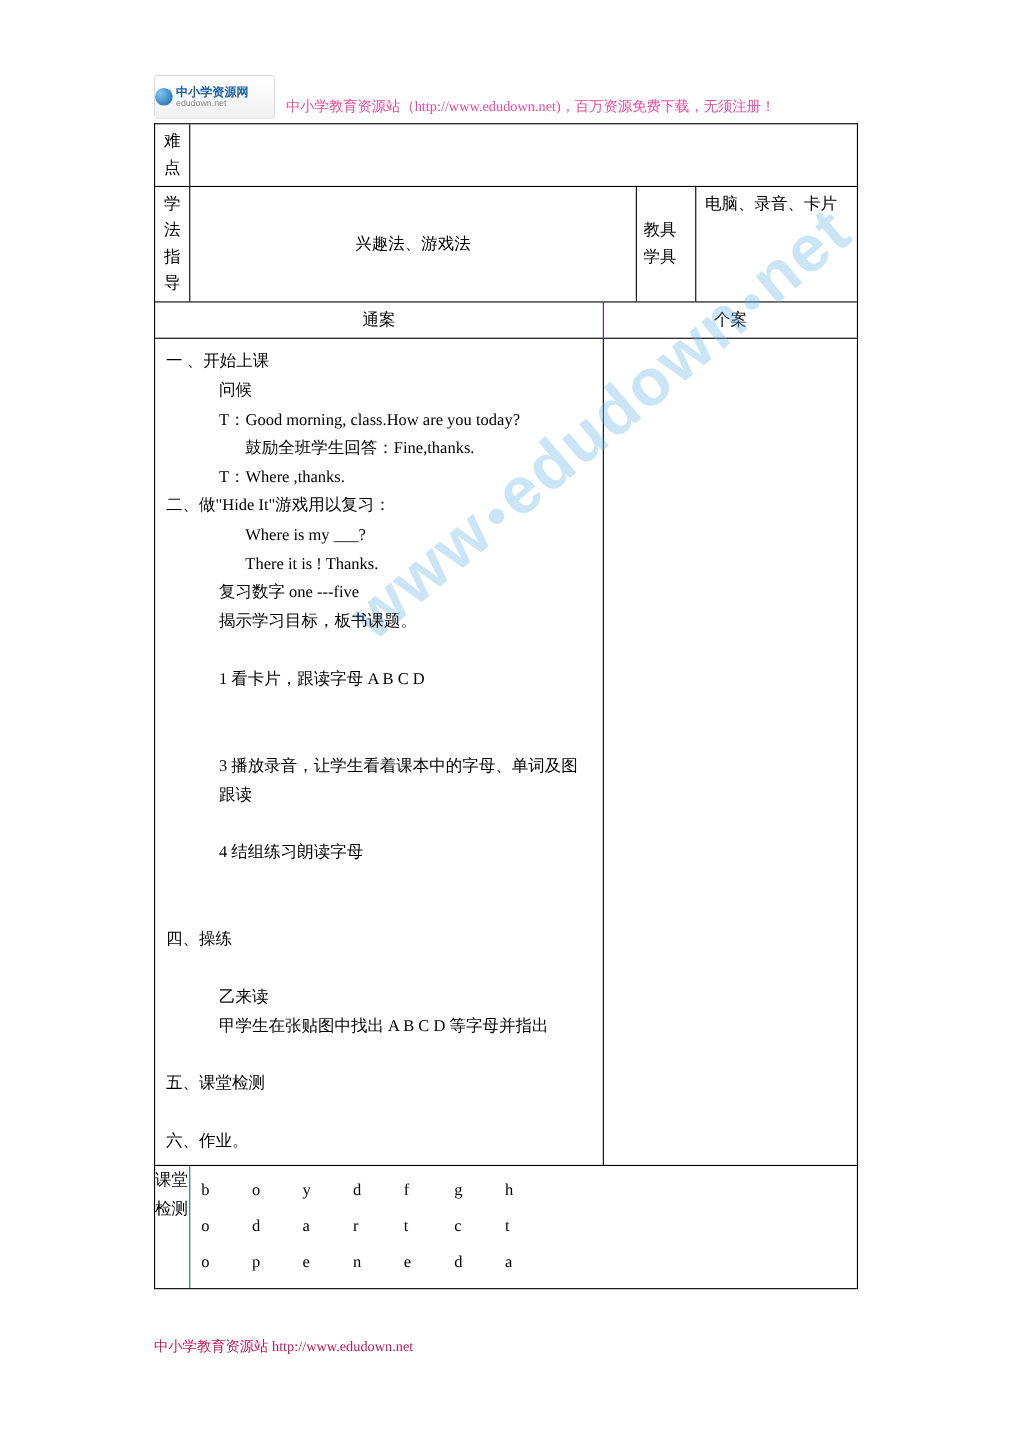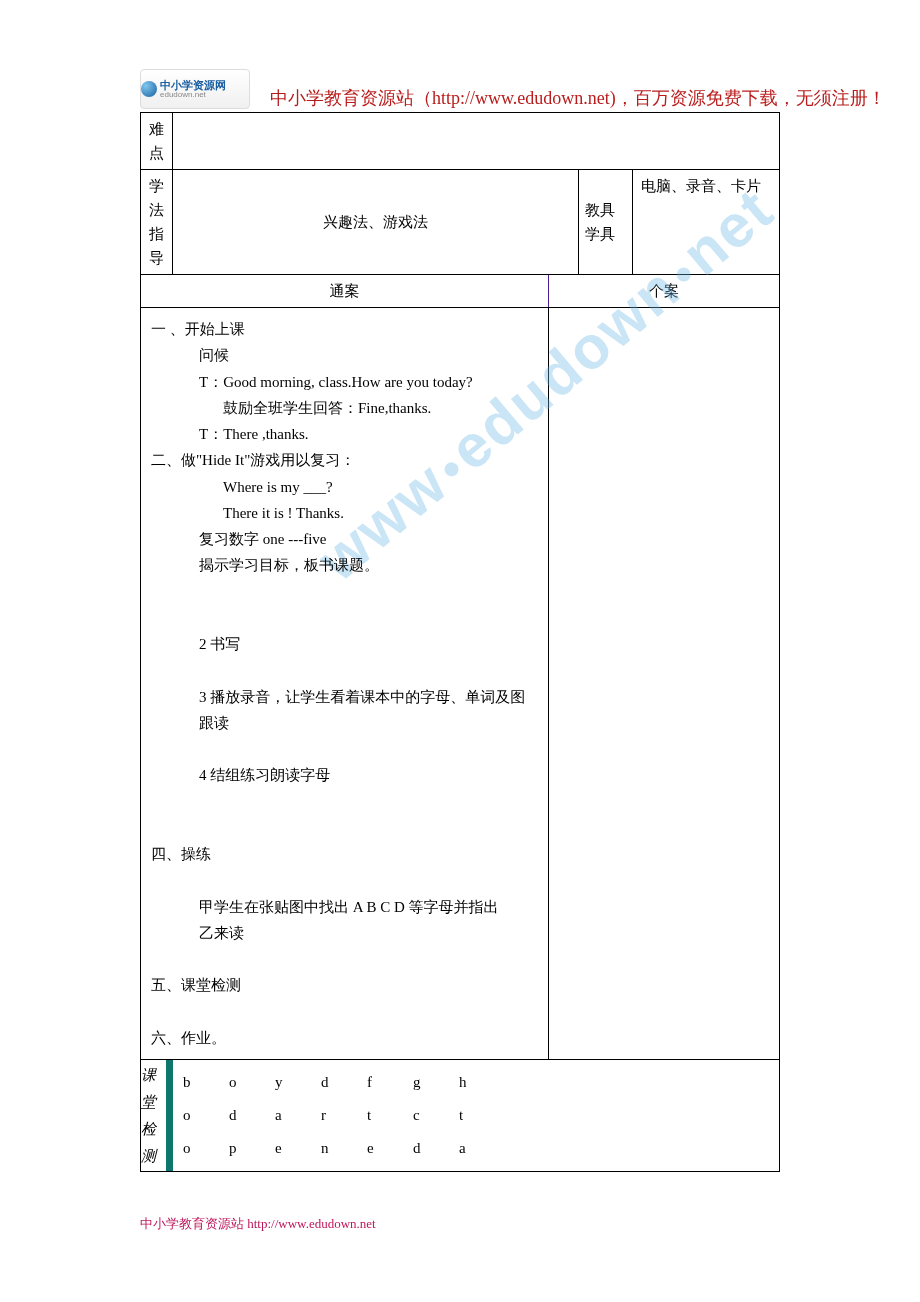--- a/index.html
+++ b/index.html
@@ -50,23 +50,23 @@
     .logo-title {
       font-size: 11px;
       font-weight: bold;
       color: #1a5fa0;
     }
     .logo-sub {
       font-size: 8px;
       color: #888;
     }
     .header-text {
-      font-size: 18px;
-      color: #b91c1c;
-      margin-left: 20px;
+      font-size: 13px;
+      color: #ec4899;
+      margin-left: 10px;
       padding-top: 18px;
     }
     .table-container {
       position: absolute;
       top: 112px;
       left: 140px;
       width: 640px;
       border: 1px solid #000;
       border-bottom: none;
     }
@@ -168,28 +168,26 @@
       border-radius: 50%;
       margin: 0 6px;
       vertical-align: middle;
     }
     .test-row {
       display: flex;
       border-bottom: 1px solid #000;
     }
     .test-label {
       width: 32px;
-      border-right: 7px solid #0f766e;
+      border-right: 1px solid #0f766e;
       display: flex;
       flex-direction: column;
       align-items: center;
-      justify-content: center;
       font-size: 15px;
       line-height: 1.8;
-      font-style: italic;
     }
     .test-content {
       flex: 1;
       padding: 6px 10px;
       font-size: 15px;
       line-height: 2.2;
     }
     .letter-row {
       letter-spacing: 0;
     }
@@ -255,39 +253,39 @@
     <div class="cell plan-left plan-header">通案</div>
     <div class="cell plan-right plan-header">个案</div>
   </div>
 
   <div class="lesson-body">
     <div class="lesson-content">
       <p>一 、开始上课</p>
       <p class="indent1">问候</p>
       <p class="indent1">T：Good morning, class.How are you today?</p>
       <p class="indent2">鼓励全班学生回答：Fine,thanks.</p>
-      <p class="indent1">T：There ,thanks.</p>
+      <p class="indent1">T：Where ,thanks.</p>
       <p>二、做"Hide It"游戏用以复习：</p>
       <p class="indent2">Where is my ___?</p>
       <p class="indent2">There    it    is  !  Thanks.</p>
       <p class="indent1">复习数字 one ---five</p>
       <p class="indent1">揭示学习目标，板书课题。</p>
       <p>&nbsp;</p>
-      <p>&nbsp;</p>
-      <p class="indent1">2  书写</p>
+      <p class="indent1">1 看卡片，跟读字母  A    B    C    D</p>
+      <p>&nbsp;</p>
       <p>&nbsp;</p>
       <p class="indent1">3 播放录音，让学生看着课本中的字母、单词及图跟读</p>
       <p>&nbsp;</p>
       <p class="indent1">4  结组练习朗读字母</p>
       <p>&nbsp;</p>
       <p>&nbsp;</p>
       <p>四、操练</p>
       <p>&nbsp;</p>
+      <p class="indent1">乙来读</p>
       <p class="indent1">甲学生在张贴图中找出 A B C D 等字母并指出</p>
-      <p class="indent1">乙来读</p>
       <p>&nbsp;</p>
       <p>五、课堂检测</p>
       <p>&nbsp;</p>
       <p>六、作业。</p>
     </div>
     <div class="lesson-side"></div>
   </div>
 
   <div class="test-row">
     <div class="test-label">

